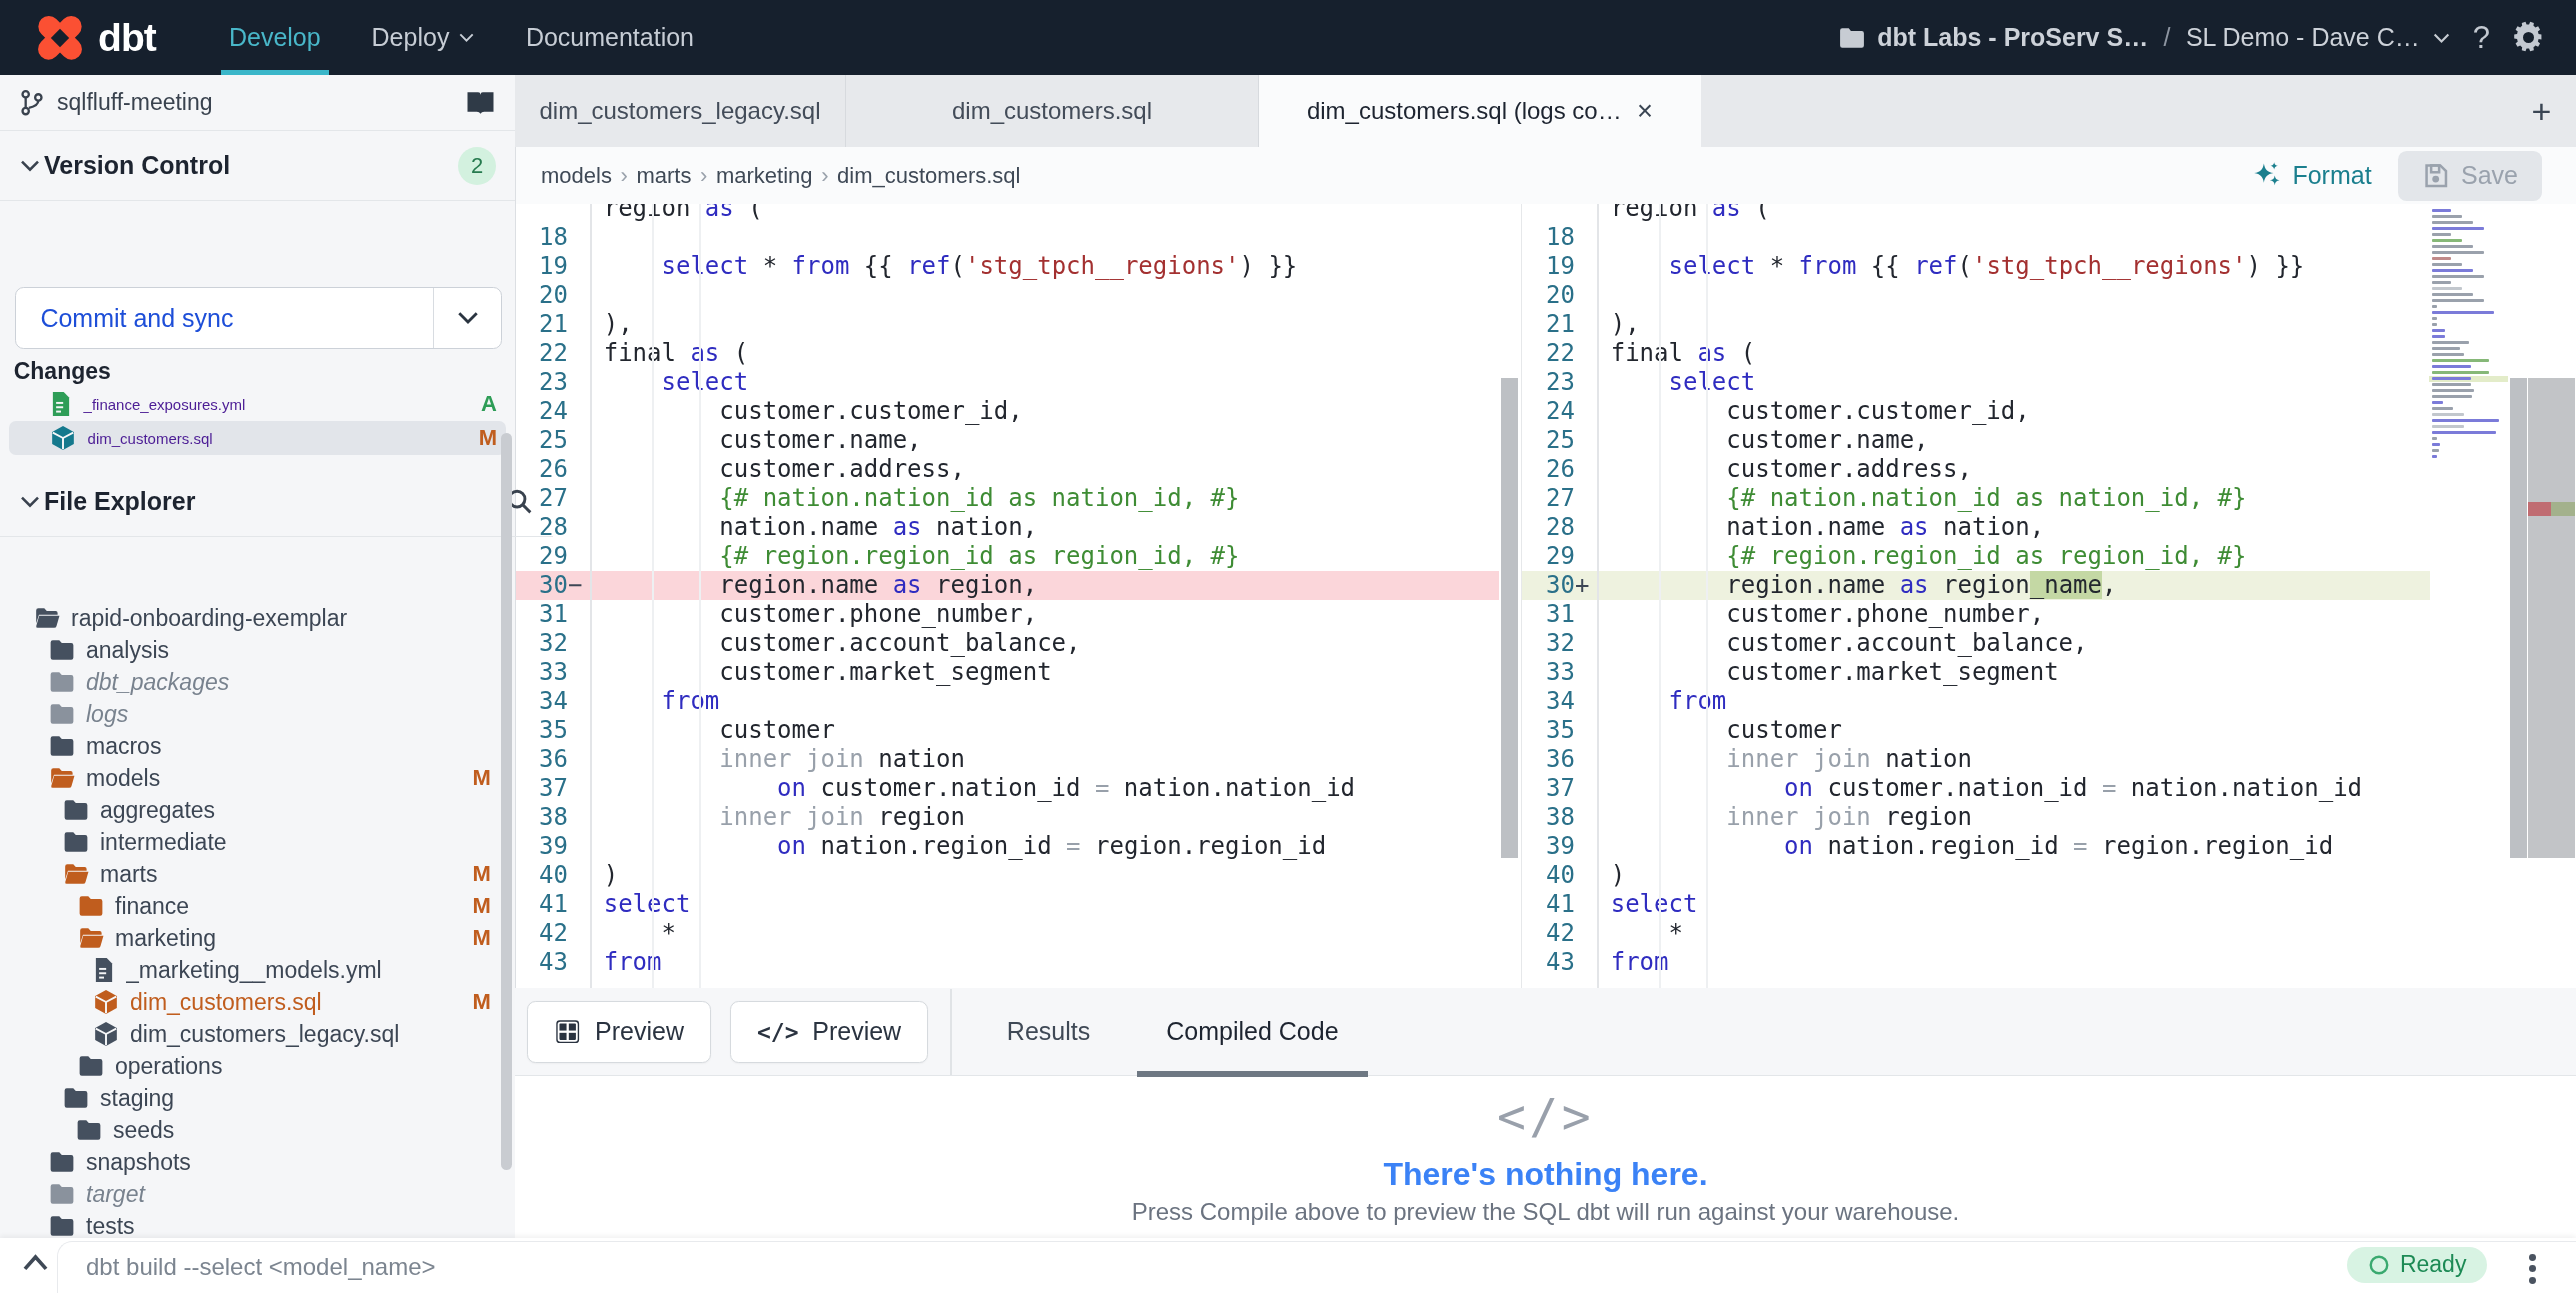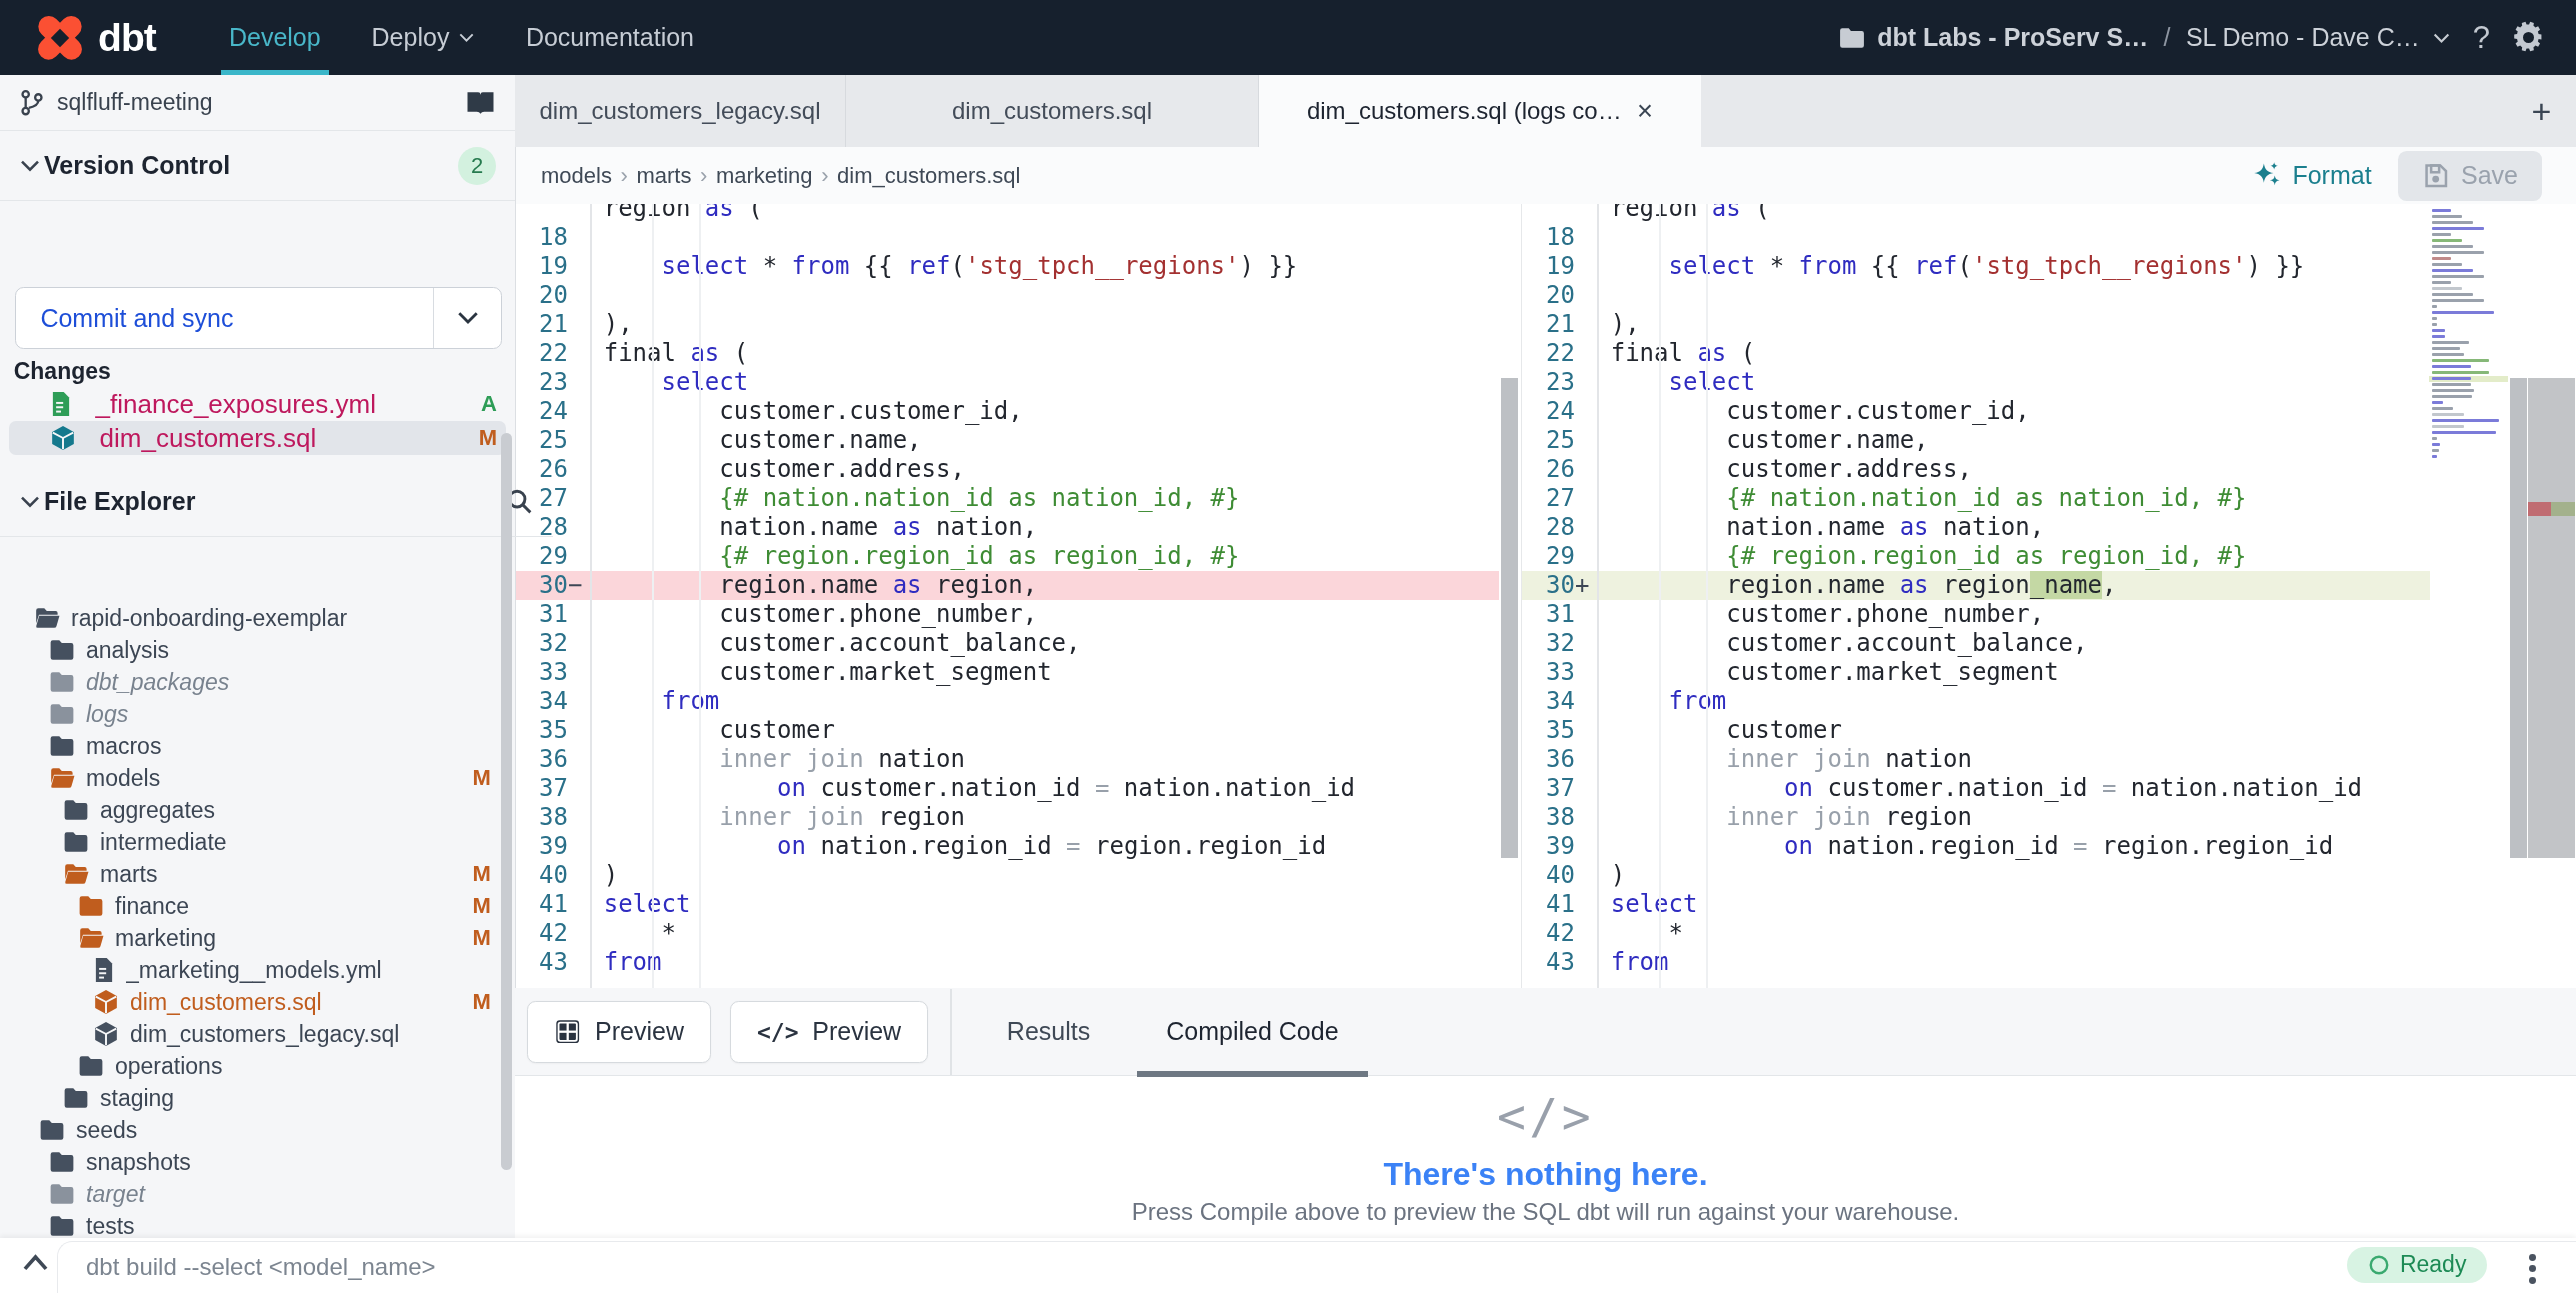--- a/index.html
+++ b/index.html
@@ -35,21 +35,21 @@
   .sec-head{height:69px;padding:0 19px;border-bottom:1.7px solid #e3e6e9;cursor:pointer;}
   .sec-head .title{font-size:25px;font-weight:bold;color:#1d2430;margin-left:3px;flex:1;}
   .badge-green{width:38px;height:38px;border-radius:50%;background:#d3f1df;color:#267a4e;font-size:22px;display:flex;align-items:center;justify-content:center;}
   #commit-btn{left:15.4px;top:212px;width:485px;height:60px;background:#fff;border:1.7px solid #ccd1d8;border-radius:8.6px;display:flex;align-items:center;cursor:pointer;}
   #commit-btn .txt{flex:1;padding-left:24px;font-size:25px;color:#1d4ed8;}
   #commit-btn .dd{width:67px;height:100%;border-left:1.7px solid #d8dce1;display:flex;align-items:center;justify-content:center;}
   #changes-label{left:13.7px;top:283px;font-size:23px;font-weight:bold;color:#1d2430;}
   #changes-list{left:8.6px;top:312px;width:497px;}
   .chg-row{height:34px;display:flex;align-items:center;padding:0 8.6px 0 41px;border-radius:6.9px;cursor:pointer;}
   .chg-row.selected{background:#e2e5ea;}
-  .chg-row .nm{margin-left:24px;font-size:26px;color:#be185d;flex:1;}
+  .chg-row .nm{margin-left:12px;font-size:15px;color:#4c1d95;flex:1;}
   .chg-row .st{font-size:22px;font-weight:bold;width:29px;text-align:right;}
   .st.A{color:#2e9d57;} .st.M{color:#c05d1e;}
 
   #fe-head{left:0;top:392px;width:515px;}
   #tree{left:0;top:527px;width:501px;}
   .tree-row{height:32px;display:flex;align-items:center;cursor:pointer;}
   .tree-row .nm{margin-left:11px;font-size:23px;color:#3c4654;flex:1;white-space:nowrap;overflow:hidden;}
   .tree-row.muted .nm{color:#78828e;font-style:italic;}
   .tree-row.orange .nm{color:#c05d1e;}
   .tree-row .bdg{font-size:22px;font-weight:bold;color:#c05d1e;padding-right:10.3px;}
@@ -376,21 +376,21 @@
         <span class="nm">operations</span>
       </div>
       <div class="tree-row" style="padding-left: 63px;">
         <span style="flex:0 0 auto;">
           <svg width="26" height="24" viewBox="0 0 24 22">
             <path d="M1.5 4 q0-2 2-2 h6 l2.3 2.5 H20.5 q2 0 2 2 V18 q0 2-2 2 H3.5 q-2 0-2-2 Z" fill="#45505f"></path>
           </svg>
         </span>
         <span class="nm">staging</span>
       </div>
-      <div class="tree-row" style="padding-left: 39px;">
+      <div class="tree-row" style="padding-left: 76px;">
         <span style="flex:0 0 auto;">
           <svg width="26" height="24" viewBox="0 0 24 22">
             <path d="M1.5 4 q0-2 2-2 h6 l2.3 2.5 H20.5 q2 0 2 2 V18 q0 2-2 2 H3.5 q-2 0-2-2 Z" fill="#45505f"></path>
           </svg>
         </span>
         <span class="nm">seeds</span>
       </div>
       <div class="tree-row" style="padding-left: 49px;">
         <span style="flex:0 0 auto;">
           <svg width="26" height="24" viewBox="0 0 24 22">

